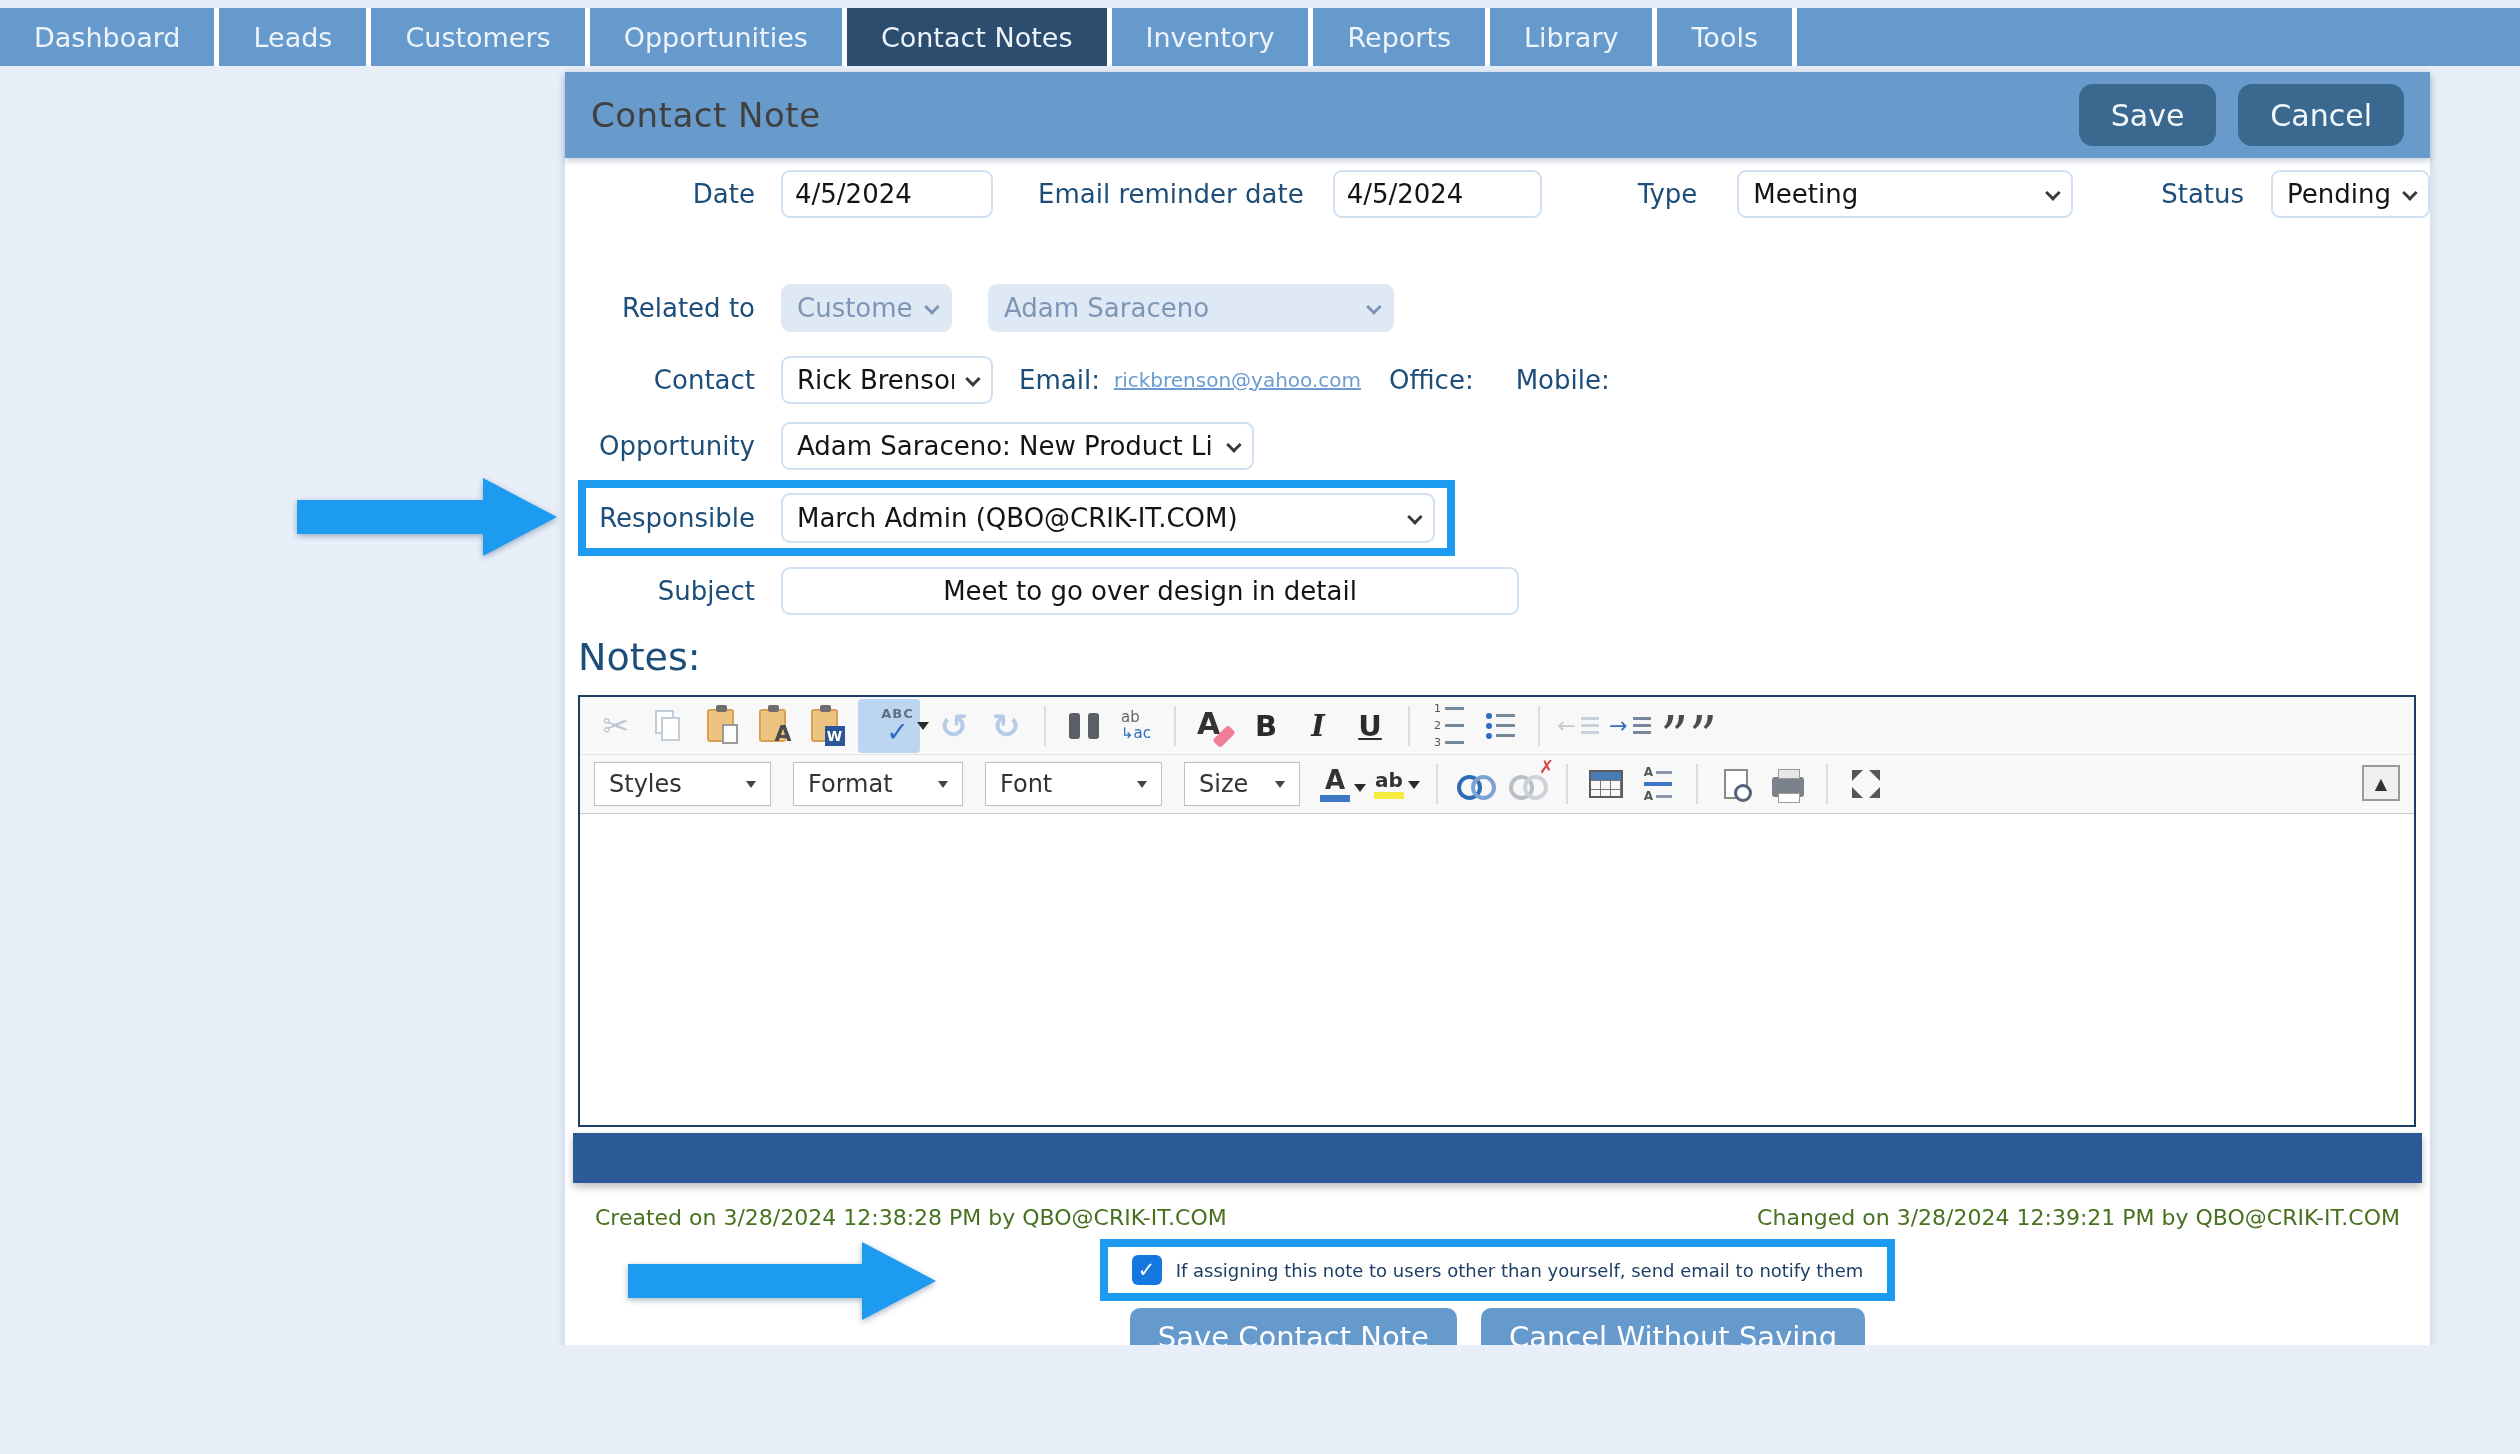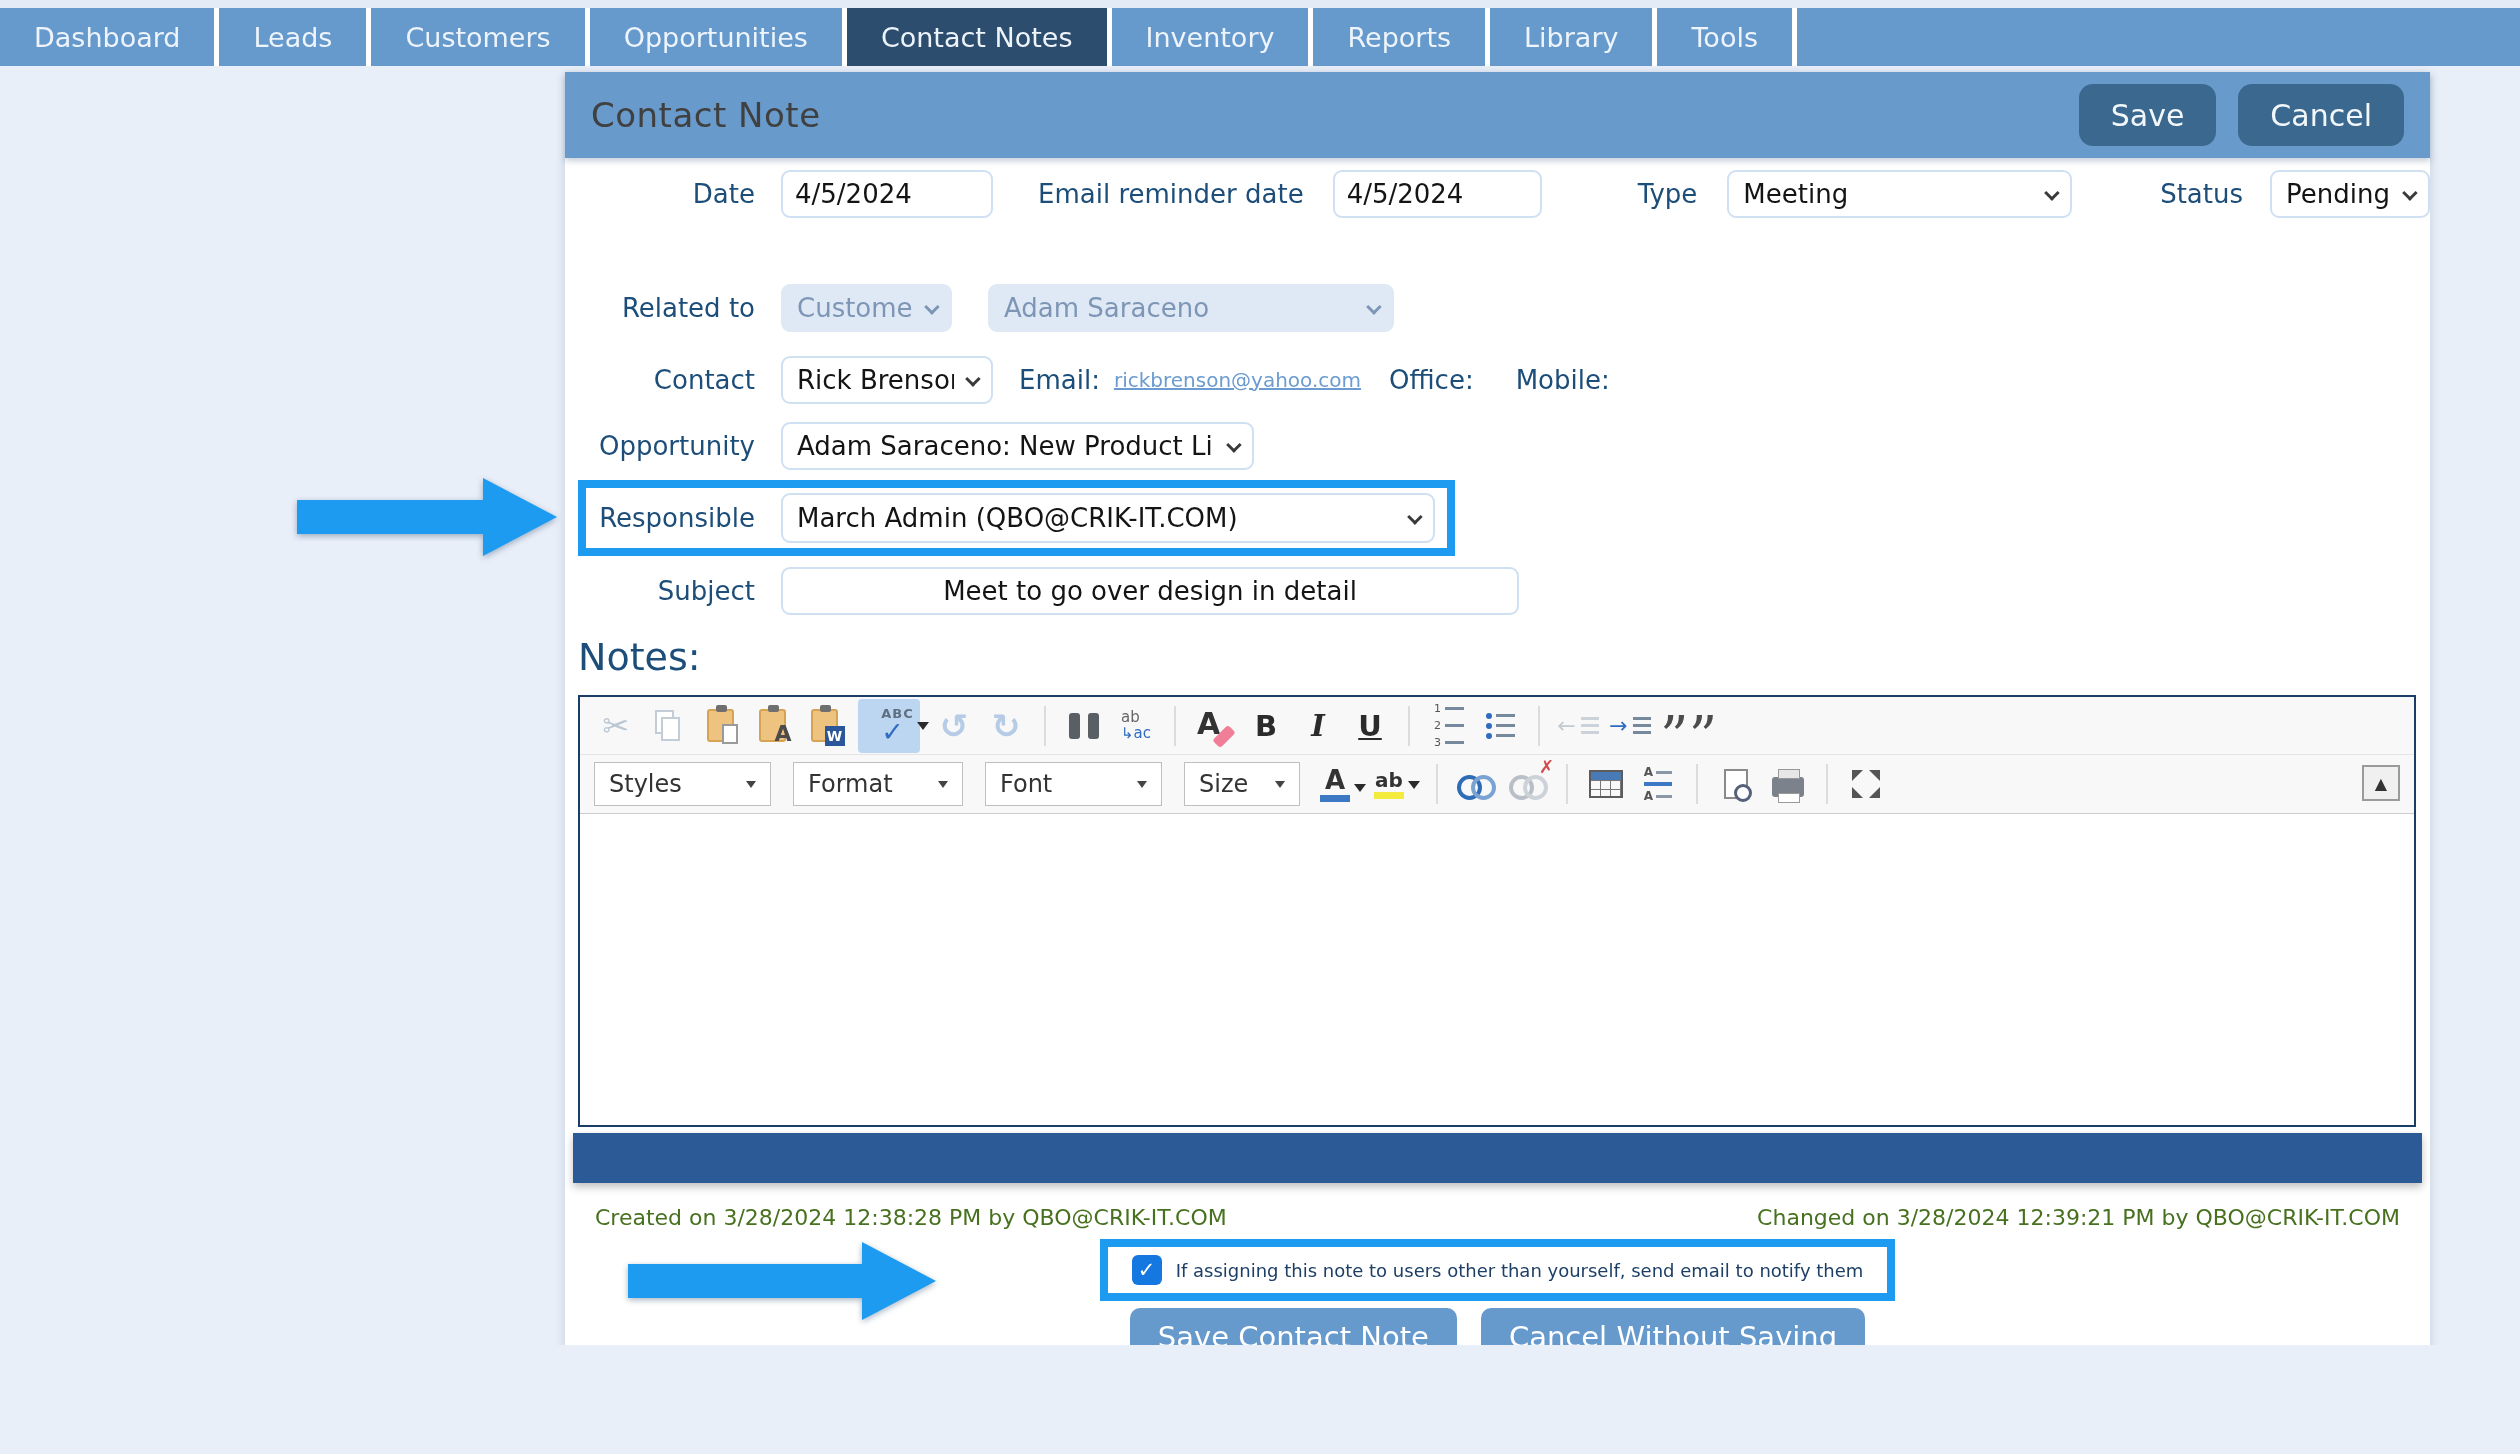--- a/index.html
+++ b/index.html
@@ -53,21 +53,21 @@
   .g-cut { font-size:32px; color:#b9c6d4; }
   .pgstack { position:relative; width:26px; height:32px; }
   .pgstack i, .pgstack b { position:absolute; width:19px; height:24px; background:#fff; border:2px solid #c3cdd8; }
   .pgstack i { left:0; top:0; } .pgstack b { left:6px; top:7px; }
   .clip { position:relative; width:27px; height:33px; background:#eec27f; border:2px solid #d6a254; border-radius:3px; }
   .clip:before { content:""; position:absolute; top:-6px; left:7px; width:11px; height:7px; background:#6f6f6f; border-radius:2px; }
   .clip .pg { position:absolute; right:-6px; bottom:-4px; width:16px; height:20px; background:#fff; border:2px solid #9a9a9a; }
   .clip .la { position:absolute; right:-8px; bottom:-6px; font-size:22px; font-weight:bold; color:#4b4b4b; background:transparent; }
   .clip .lw { position:absolute; right:-9px; bottom:-6px; width:20px; height:20px; background:#2b579a; color:#fff; font-size:14px; font-weight:bold; display:flex; align-items:center; justify-content:center; }
   .spell { width:62px; height:54px; background:#bcd6f2; border-radius:4px; display:flex; align-items:center; justify-content:center; gap:3px; }
-  .spell .col { display:flex; flex-direction:column; line-height:1;margin-left:32px; }
+  .spell .col { display:flex; flex-direction:column; align-items:center; line-height:1;margin-left:32px; }
   .spell .abc { font-size:13px; color:#5f6f80; font-weight:bold; letter-spacing:1px; }
   .spell .ck { font-size:27px; font-weight:bold; color:#2f6cc0; margin-top:-2px; }
   .dcaret { width:0; height:0; border-left:6px solid transparent; border-right:6px solid transparent; border-top:8px solid #2b2b2b; }
   .g-undo { font-size:34px; color:#b5cbe6; font-weight:bold; }
   .binoc { position:relative; width:30px; height:26px; }
   .binoc:before, .binoc:after { content:""; position:absolute; top:0; width:11px; height:26px; background:#5a5f66; border-radius:3px; }
   .binoc:before { left:0; } .binoc:after { right:0; }
   .repl { display:flex; flex-direction:column; line-height:1.05; align-items:flex-start; }
   .repl .t { font-size:15px; color:#666; }
   .repl .b2 { font-size:15px; color:#2f6cc0; }
@@ -170,21 +170,21 @@
       <button class="hbtn">Save</button>
       <button class="hbtn">Cancel</button>
     </div>
 
     <div class="frow row1">
       <div class="flabel">Date</div>
       <input class="inp" style="width: 212px;" value="4/5/2024">
       <div class="lbl2" style="margin-left:45px">Email reminder date</div>
       <input class="inp" style="width: 209px; margin-left: 29px;" value="4/5/2024">
       <div class="lbl2" style="margin-left:96px">Type</div>
-      <div class="sel" style="width:362px; margin-left:30px">
+      <div class="sel" style="width:362px; margin-left:40px">
         <span class="txt">Meeting</span>
           <span class="chev"></span>
       </div>
       <div class="lbl2" style="margin-left:88px">Status</div>
       <div class="sel" style="width:167px; margin-left:27px">
         <span class="txt">Pending</span>
           <span class="chev"></span>
       </div>
     </div>
 

